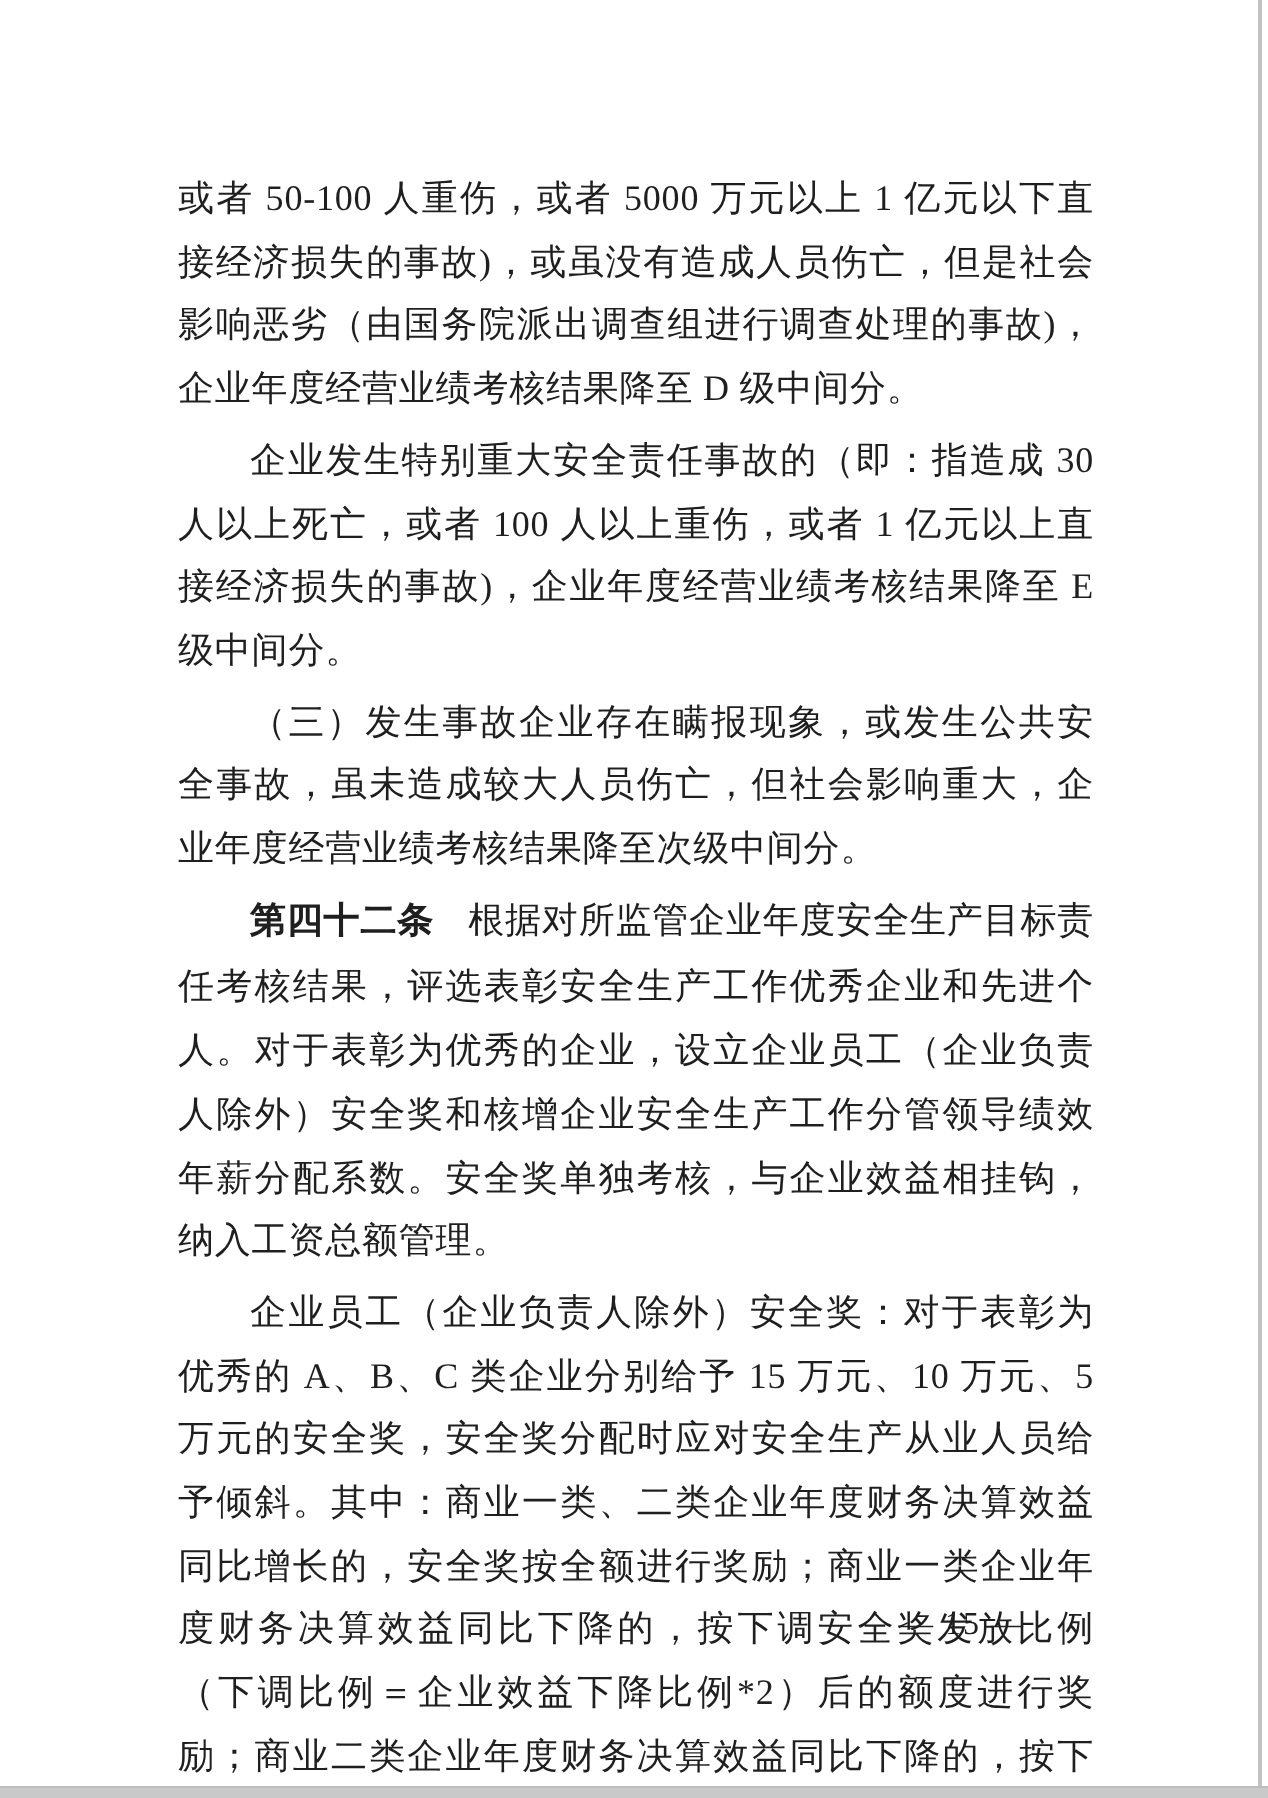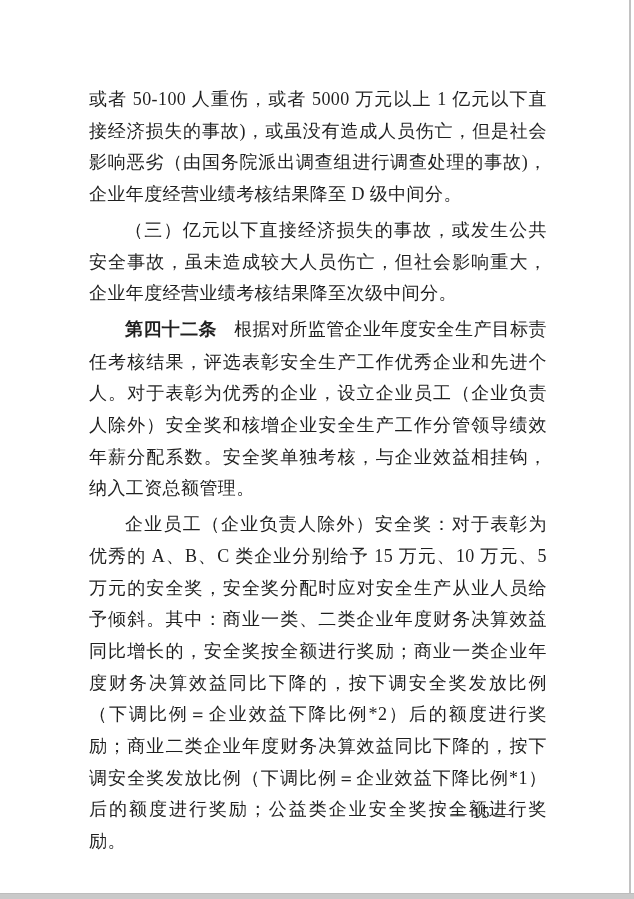--- a/index.html
+++ b/index.html
@@ -73,22 +73,23 @@
   }
 </style>
 </head>
 <body>
 
 <div class="page">
 
   <div class="content">
     <p class="para">或者 50-100 人重伤，或者 5000 万元以上 1 亿元以下直接经济损失的事故)，或虽没有造成人员伤亡，但是社会影响恶劣（由国务院派出调查组进行调查处理的事故)，企业年度经营业绩考核结果降至 D 级中间分。</p>
 
+    <p class="para indent">企业发生特别重大安全责任事故的（即：指造成 30 人以上死亡，或者 100 人以上重伤，或者 1 亿元以上直接经济损失的事故)，企业年度经营业绩考核结果降至 E 级中间分。</p>
 
-    <p class="para indent">（三）亿元以下直接经济损失的事故，或发生公共安全事故，虽未造成较大人员伤亡，但社会影响重大，企业年度经营业绩考核结果降至次级中间分。</p>
+    <p class="para indent">（三）发生事故企业存在瞒报现象，或发生公共安全事故，虽未造成较大人员伤亡，但社会影响重大，企业年度经营业绩考核结果降至次级中间分。</p>
 
     <p class="para indent"><span class="lead">第四十二条</span><span>根据对所监管企业年度安全生产目标责任考核结果，评选表彰安全生产工作优秀企业和先进个人。对于表彰为优秀的企业，设立企业员工（企业负责人除外）安全奖和核增企业安全生产工作分管领导绩效年薪分配系数。安全奖单独考核，与企业效益相挂钩，纳入工资总额管理。</span></p>
 
     <p class="para indent">企业员工（企业负责人除外）安全奖：对于表彰为优秀的 A、B、C 类企业分别给予 15 万元、10 万元、5 万元的安全奖，安全奖分配时应对安全生产从业人员给予倾斜。其中：商业一类、二类企业年度财务决算效益同比增长的，安全奖按全额进行奖励；商业一类企业年度财务决算效益同比下降的，按下调安全奖发放比例（下调比例＝企业效益下降比例*2）后的额度进行奖励；商业二类企业年度财务决算效益同比下降的，按下调安全奖发放比例（下调比例＝企业效益下降比例*1）后的额度进行奖励；公益类企业安全奖按全额进行奖励。</p>
   </div>
 
   <div class="page-number">— 15 —</div>
 
   <div class="page-edge-right"></div>
   <div class="page-edge-bottom"></div>

